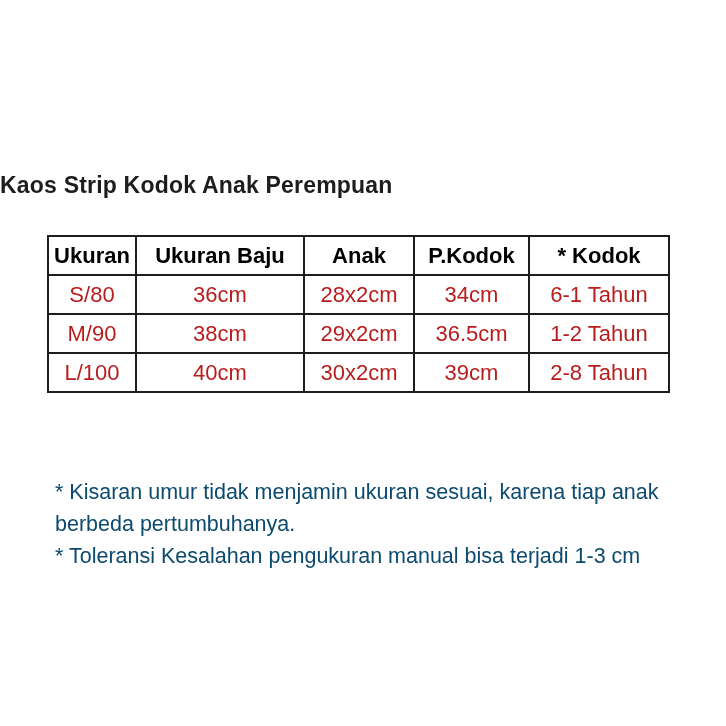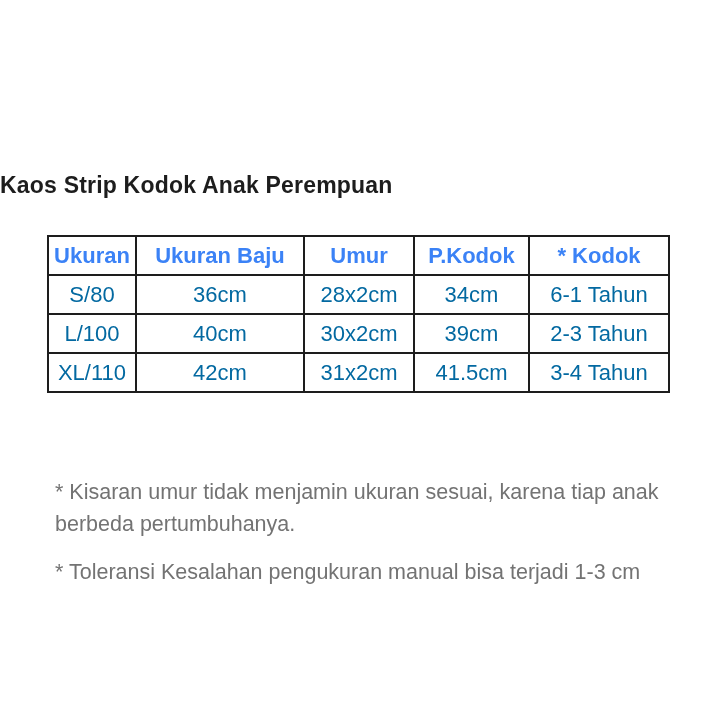--- a/index.html
+++ b/index.html
@@ -35,88 +35,87 @@
     table-layout: fixed;
   }
   table.size-chart th,
   table.size-chart td {
     border: 2px solid #1d1d1d;
     height: 37px;
     padding: 0;
     text-align: center;
     vertical-align: middle;
     font-size: 22px;
-    color: #0369a1;
+    color: #b91c1c;
     background: #ffffff;
     overflow: hidden;
     white-space: nowrap;
   }
   table.size-chart th {
     font-weight: bold;
-    color: #3b82f6;
+    color: #000000;
   }
   .notes {
     position: absolute;
     left: 55px;
     top: 476px;
     width: 605px;
   }
   .note {
     margin: 0;
     font-size: 21.5px;
     line-height: 32px;
-    color: #737373;
+    color: #0c4a6e;
   }
   .note + .note {
-    margin-top: 16px;
   }
 </style>
 </head>
 <body>
 
 <h1 class="page-title">Kaos Strip Kodok Anak Perempuan</h1>
 
 <table class="size-chart">
   <colgroup>
     <col style="width:88px">
     <col style="width:168px">
     <col style="width:110px">
     <col style="width:115px">
     <col style="width:140px">
   </colgroup>
   <thead>
     <tr>
       <th>Ukuran</th>
       <th>Ukuran Baju</th>
-      <th>Umur</th>
+      <th>Anak</th>
       <th>P.Kodok</th>
       <th>* Kodok</th>
     </tr>
   </thead>
   <tbody>
     <tr>
       <td>S/80</td>
       <td>36cm</td>
       <td>28x2cm</td>
       <td>34cm</td>
       <td>6-1 Tahun</td>
     </tr>
     <tr>
+      <td>M/90</td>
+      <td>38cm</td>
+      <td>29x2cm</td>
+      <td>36.5cm</td>
+      <td>1-2 Tahun</td>
+    </tr>
+    <tr>
       <td>L/100</td>
       <td>40cm</td>
       <td>30x2cm</td>
       <td>39cm</td>
-      <td>2-3 Tahun</td>
-    </tr>
-    <tr>
-      <td>XL/110</td>
-      <td>42cm</td>
-      <td>31x2cm</td>
-      <td>41.5cm</td>
-      <td>3-4 Tahun</td>
+      <td>2-8 Tahun</td>
     </tr>
   </tbody>
 </table>
 
 <div class="notes">
   <p class="note">* Kisaran umur tidak menjamin ukuran sesuai, karena tiap anak berbeda pertumbuhanya.</p>
   <p class="note">* Toleransi Kesalahan pengukuran manual bisa terjadi 1-3 cm</p>
 </div>
 
 </body></html>

